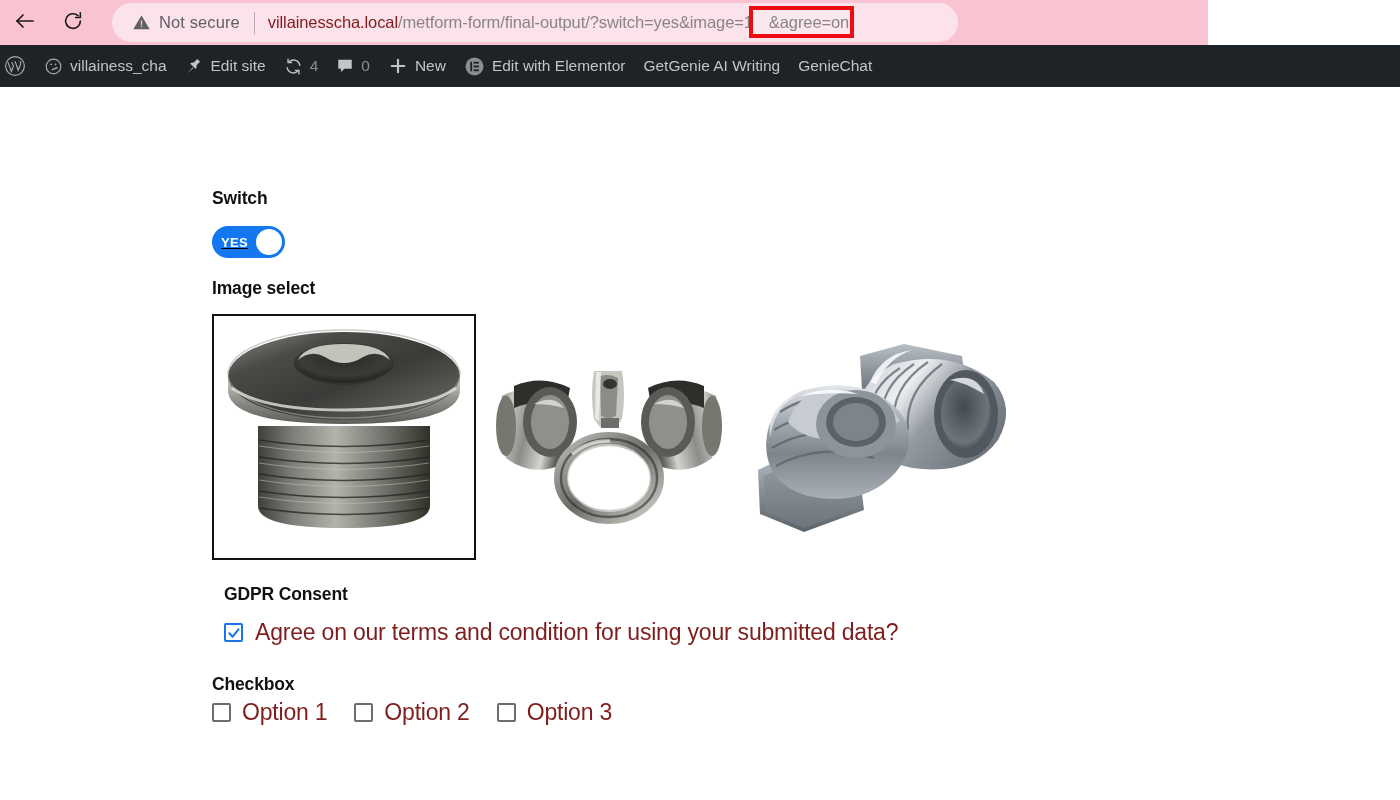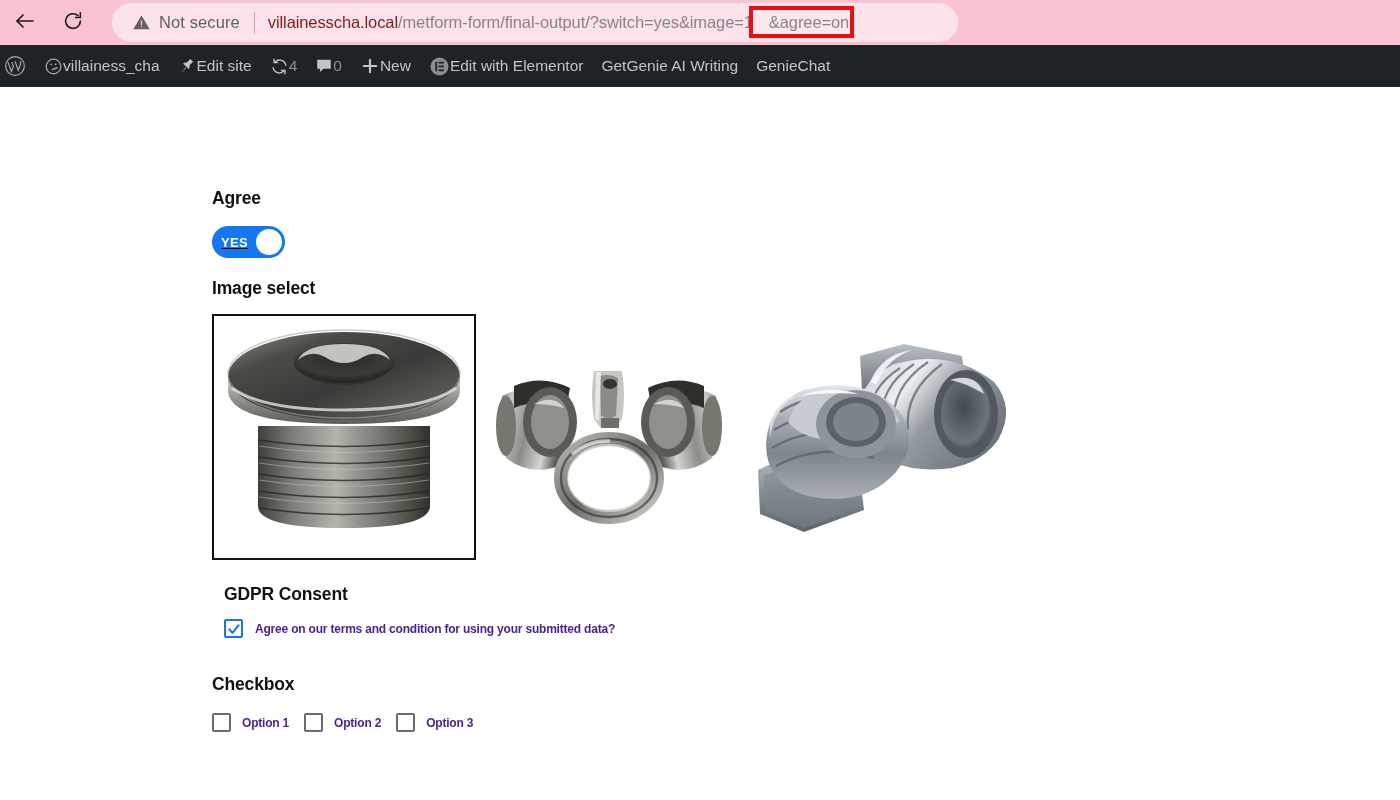--- a/index.html
+++ b/index.html
@@ -7,21 +7,21 @@
     margin: 0; padding: 0;
     width: 1400px; height: 800px;
     background: #ffffff;
     font-family: "Liberation Sans", sans-serif;
     overflow: hidden;
   }
 
   
   #browser-chrome {
     position: relative;
-    width: 1400px; height: 45px;
+    width: 1208px; height: 45px;
     background: #f9c3d2;
     display: flex; align-items: center;
   }
   .nav-btn {
     width: 34px; height: 34px;
     display: flex; align-items: center; justify-content: center;
     color: #1a1a1a;
     flex: 0 0 auto;
   }
   #back-button { margin-left: 8px; }
@@ -70,20 +70,21 @@
     display: flex; align-items: center;
     color: #c3c4c7;
     font-size: 15.5px;
   }
   .ab-item {
     display: flex; align-items: center;
     height: 42px;
     padding: 0 9px;
     white-space: nowrap;
     color: #c3c4c7;
+    gap: 7px;
   }
   .ab-item:first-child { padding-left: 4px; }
   .ab-ico { display: flex; align-items: center; justify-content: center; flex: 0 0 auto; }
   .ab-count { color: #8c8f94; }
 
   
   #page-content {
     position: relative;
     width: 1400px;
     height: 713px;
@@ -148,24 +149,24 @@
   #gdpr-row { margin-top: 14px; display: flex; align-items: center; gap: 12px; }
   .cb {
     width: 19px; height: 19px;
     border: 2px solid #6b6b72;
     border-radius: 2px;
     background: #fff;
     display: flex; align-items: center; justify-content: center;
     flex: 0 0 auto;
   }
   .cb.checked { border-color: #1a73e8; }
-  .cb-label { font-size: 12px; font-weight: 700; color: #4c1d95; letter-spacing: -.2px; }
+  .cb-label { font-size: 23px; font-weight: 400; color: #7f1d1d; letter-spacing: -.2px; }
 
   #checkbox-field { position: absolute; left: 212px; top: 587px; }
-  #checkbox-options { margin-top: 18px; display: flex; align-items: center; gap: 15px; }
+  #checkbox-options { margin-top: 4px; display: flex; align-items: center; gap: 27px; }
   .cb-opt { display: flex; align-items: center; gap: 11px; }
 </style>
 </head>
 <body>
 
 <div id="browser-chrome">
 
   <div class="nav-btn" id="back-button">
     <span>
       <svg width="24" height="24" viewBox="0 0 24 24" fill="none" stroke="#1a1a1a" stroke-width="1.7" stroke-linecap="round" stroke-linejoin="round">
@@ -282,21 +283,21 @@
   </a>
 
   <a class="ab-item">
     <span>GenieChat</span>
   </a>
 </div>
 
 <div id="page-content">
 
   <div id="switch-field">
-    <span class="field-label">Agree</span>
+    <span class="field-label">Switch</span>
     <div id="switch-toggle">
       <span id="switch-toggle-text">YES</span>
       <span id="switch-knob"></span>
     </div>
   </div>
 
   <div id="image-select-field">
     <span class="field-label">Image select</span>
     <div id="image-options">
 

